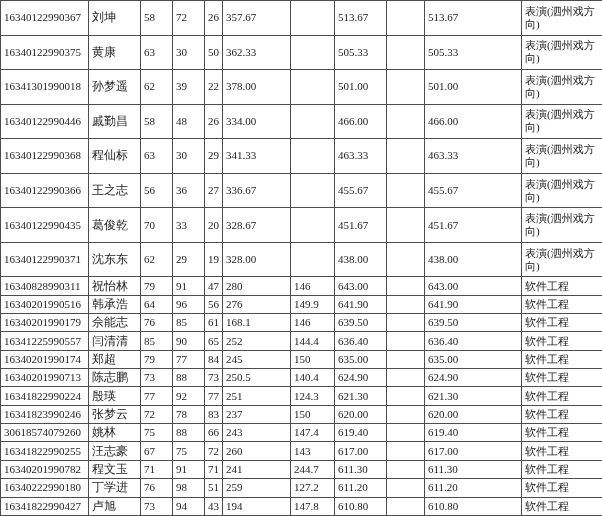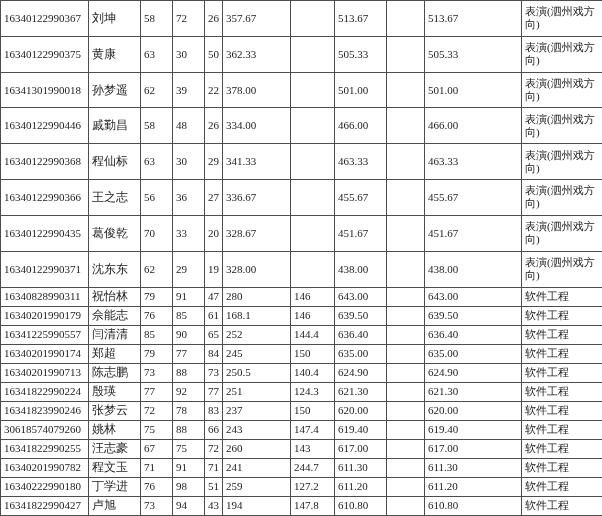--- a/index.html
+++ b/index.html
@@ -167,20 +167,33 @@
         <td>91</td>
         <td>47</td>
         <td>280</td>
         <td>146</td>
         <td>643.00</td>
         <td></td>
         <td>643.00</td>
         <td class="major-cell">软件工程</td>
       </tr>
       <tr class="short">
+        <td>16340201990516</td>
+        <td class="name-cell">韩承浩</td>
+        <td>64</td>
+        <td>96</td>
+        <td>56</td>
+        <td>276</td>
+        <td>149.9</td>
+        <td>641.90</td>
+        <td></td>
+        <td>641.90</td>
+        <td class="major-cell">软件工程</td>
+      </tr>
+      <tr class="short">
         <td>16340201990179</td>
         <td class="name-cell">佘能志</td>
         <td>76</td>
         <td>85</td>
         <td>61</td>
         <td>168.1</td>
         <td>146</td>
         <td>639.50</td>
         <td></td>
         <td>639.50</td>

